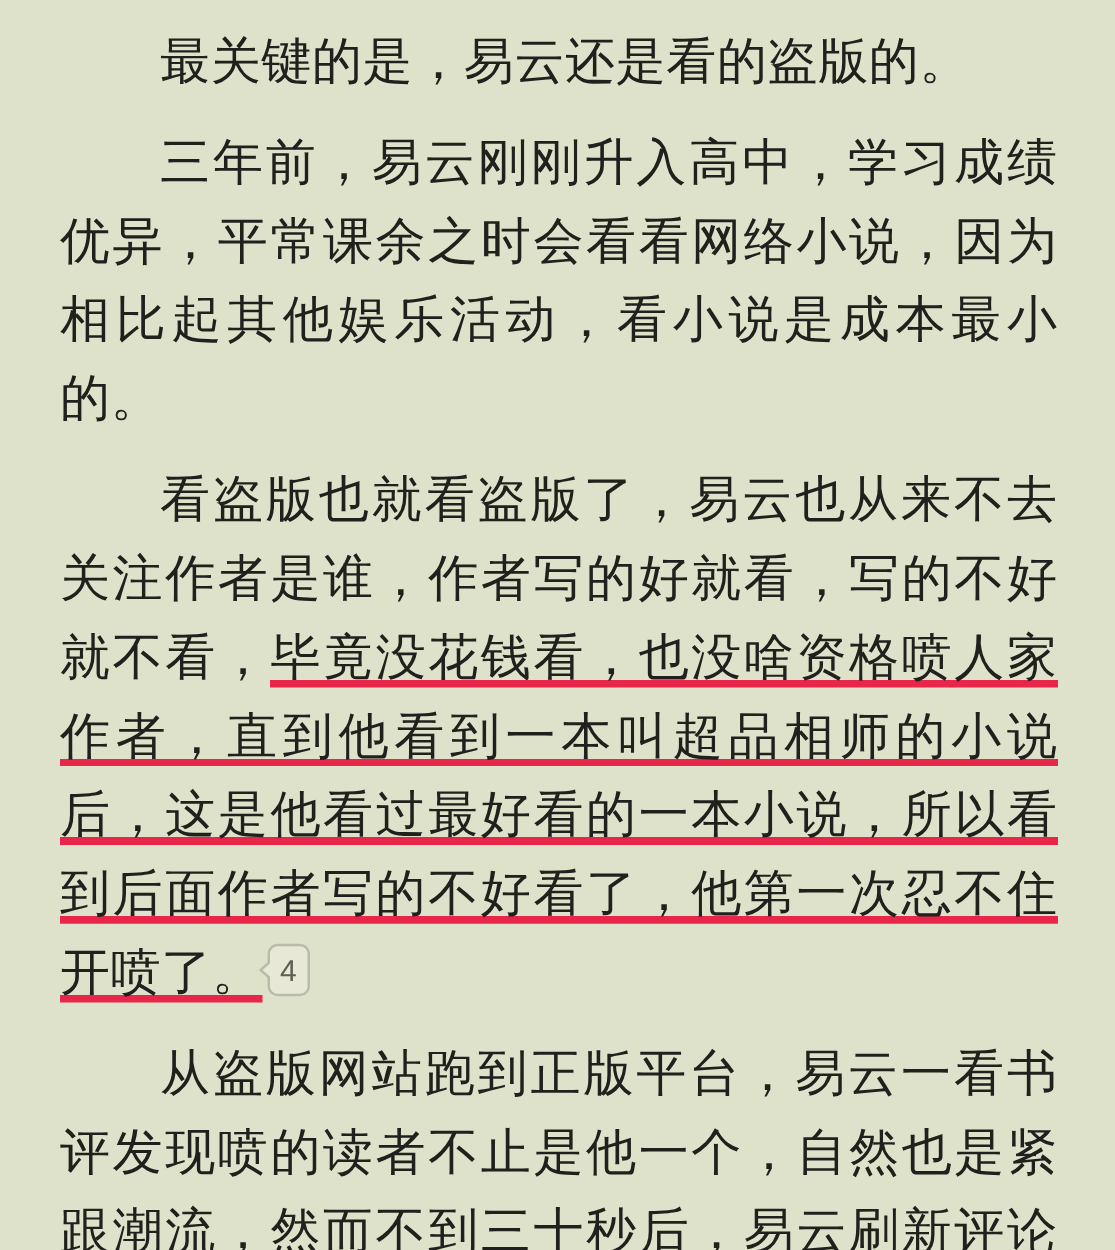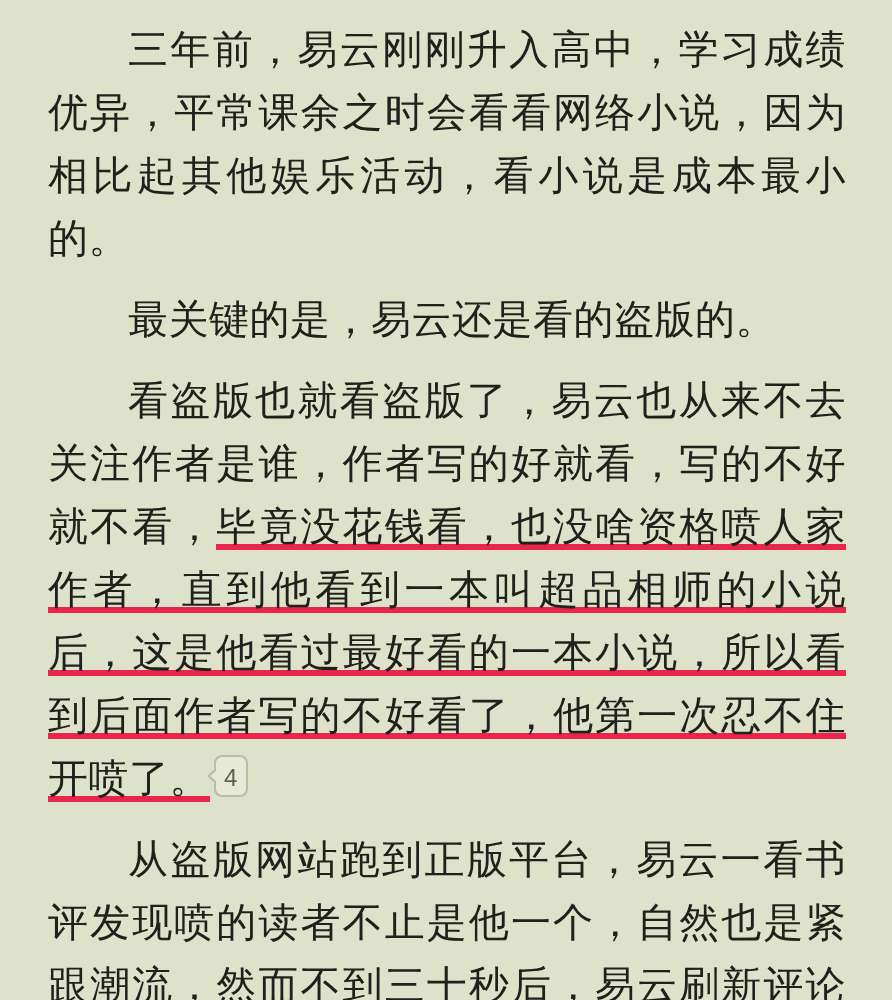--- a/index.html
+++ b/index.html
@@ -84,25 +84,25 @@
     border-bottom: 6px solid transparent;
     border-right: 7px solid #e7e9d6;
   }
 </style>
 </head>
 <body>
 
 <div class="reader-page">
 
   <p class="para">
-    <span>三年前，易云刚刚升入高中，学习成绩优异，平常课余之时会看看网络小说，因为相比起其他娱乐活动，看小说是成本最小的。</span>
+    <span>最关键的是，易云还是看的盗版的。</span>
   </p>
 
   <p class="para">
-    <span>最关键的是，易云还是看的盗版的。</span>
+    <span>三年前，易云刚刚升入高中，学习成绩优异，平常课余之时会看看网络小说，因为相比起其他娱乐活动，看小说是成本最小的。</span>
   </p>
 
   <p class="para">
     <span>看盗版也就看盗版了，易云也从来不去关注作者是谁，作者写的好就看，写的不好就不看，</span><span class="hl">毕竟没花钱看，也没啥资格喷人家作者，直到他看到一本叫超品相师的小说后，这是他看过最好看的一本小说，所以看到后面作者写的不好看了，他第一次忍不住开喷了。</span><span class="note-marker">4</span>
   </p>
 
   <p class="para">
     <span>从盗版网站跑到正版平台，易云一看书评发现喷的读者不止是他一个，自然也是紧跟潮流，然而不到三十秒后，易云刷新评论区，发现自己的书评消失了，同时系统提示他已经被禁言。</span>
   </p>
 

